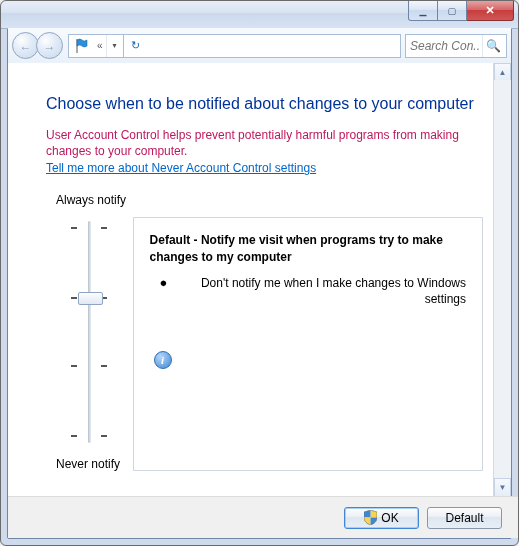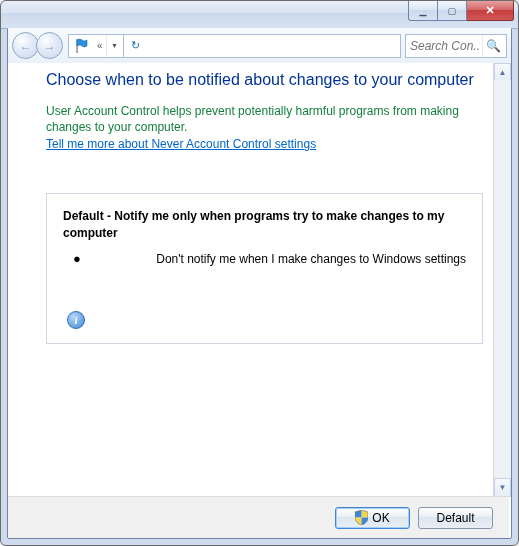--- a/index.html
+++ b/index.html
@@ -26,23 +26,23 @@
   .addr .drop { width: 16px; text-align: center; color: #555; font-size: 8px; border-left: 1px solid #e3e9f2; align-self: stretch; display: flex; align-items: center; justify-content: center; }
   .addr .refresh { width: 24px; text-align: center; color: #1462b0; border-left: 1px solid #a9bdd8; align-self: stretch; display: flex; align-items: center; justify-content: center; font-size: 11px; }
   .search { width: 100px; height: 22px; border: 1px solid #a9bdd8; background: #fff; display: flex; align-items: center; }
   .search input { border: none; outline: none; width: 70px; font: inherit; font-style: italic; color: #777; padding-left: 4px; }
   .search .mag { width: 22px; text-align: center; color: #1462b0; align-self: stretch; display: flex; align-items: center; justify-content: center; border-left: 1px solid #e3e9f2; font-size: 12px; }
   .content-area { position: absolute; top: 62px; left: 7px; right: 7px; bottom: 48px; background: #fff; overflow: hidden; }
   .scrollbar { position: absolute; right: 7px; top: 62px; bottom: 48px; width: 17px; background: #f0f0f0; border-left: 1px solid #d9d9d9; }
   .sb-btn { height: 17px; background: linear-gradient(to bottom, #f6f9fd, #e5edf7); border: 1px solid #c7d3e4; display: flex; align-items: center; justify-content: center; font-size: 8px; color: #5d7599; }
   .sb-track { position: absolute; top: 17px; bottom: 17px; left: 0; right: 0; background: #eef1f5; }
   .sb-btn.dn { position: absolute; bottom: 0; left: 0; right: 0; }
-  .content { padding: 8px 28px 10px 38px; }
+  .content { padding: 32px 28px 10px 38px; }
   h1.heading { font-size: 16px; font-weight: normal; color: #003399; margin: 0 0 14px 0; }
-  .intro { color: #15803d; margin: 12px 0 2px 0; line-height: 1.35; }
+  .intro { color: #be185d; margin: 12px 0 2px 0; line-height: 1.35; }
   a.link { color: #0066cc; text-decoration: underline; }
   .slider-area { margin-top: 18px; display: flex; align-items: stretch; }
   .slider-col { width: 120px; }
   .slider-label { text-align: left; padding-left: 10px; margin-bottom: 8px; }
   .slider-label.bottom { margin-top: 8px; margin-bottom: 0; }
   .slider-track-wrap { position: relative; height: 234px; margin: 0 auto; width: 80px; }
   .slider-track-wrap .groove { position: absolute; left: 39px; top: 6px; bottom: 6px; width: 3px; background: linear-gradient(to right, #b7c0cc, #e9eef5); border-radius: 2px; }
   .tick { position: absolute; width: 6px; height: 2px; background: #555; }
   .tick.left { left: 22px; } .tick.right { right: 22px; }
   .tick.t1 { top: 12px; }
@@ -51,21 +51,21 @@
   .tick.t4 { top: 220px; }
   .thumb { position: absolute; left: 29px; width: 23px; height: 11px; top: 77px; background: linear-gradient(to bottom, #fcfdfe, #e1e9f4); border: 1px solid #8fa4c3; border-radius: 2px; }
   .desc-box { flex: 1 1 auto; margin-top: 24px; border: 1px solid #d0d7e0; padding: 14px 16px 14px 16px; }
   .desc-title { font-weight: bold; margin-bottom: 10px; line-height: 1.35; }
   .bullet-row { display: flex; align-items: flex-start; gap: 10px; padding-left: 10px; margin-bottom: 44px; }
   .bullet-row .dot { font-size: 13px; color: #000; line-height: 1; padding-top: 1px; }
   .bullet-row .txt { flex: 1; line-height: 1.35; text-align: right; }
   .reco-row { display: flex; align-items: flex-start; gap: 10px; padding-left: 4px; }
   .info-icon { width: 16px; height: 16px; border-radius: 50%; background: radial-gradient(circle at 35% 30%, #b7d7f7, #3f87d6); color: #fff; font-weight: bold; font-size: 11px; display: flex; align-items: center; justify-content: center; border: 1px solid #2c6fb8; flex-shrink: 0; font-family: Georgia, serif; font-style: italic; }
   .reco-row .txt { flex: 1; line-height: 1.35; }
-  .footer { position: absolute; left: 7px; right: 9px; bottom: 7px; height: 41px; background: #f0f0f0; border-top: 1px solid #dcdcdc; display: flex; align-items: center; justify-content: flex-end; padding-right: 16px; gap: 8px; }
+  .footer { position: absolute; left: 7px; right: 0; bottom: 7px; height: 41px; background: #f0f0f0; border-top: 1px solid #dcdcdc; display: flex; align-items: center; justify-content: flex-end; padding-right: 16px; gap: 8px; }
   .btn { height: 22px; min-width: 75px; border: 1px solid #8a97a8; border-radius: 3px; background: linear-gradient(to bottom, #fdfdfe 0%, #ebf0f6 45%, #dde6f0 46%, #e8eef6 100%); font: inherit; display: flex; align-items: center; justify-content: center; gap: 4px; padding: 0 10px; }
   .btn.default { border-color: #3f87d6; box-shadow: inset 0 0 0 1px #a7cef4; }
   .shield { width: 13px; height: 15px; }
   .flag-svg { width: 16px; height: 16px; }
 </style>
 </head>
 <body>
 
 <div class="window">
 
@@ -111,23 +111,39 @@
     </div>
   </div>
 
   <div class="content-area">
     <div class="content">
       <h1 class="heading">Choose when to be notified about changes to your computer</h1>
       <p class="intro">User Account Control helps prevent potentially harmful programs from making changes to your computer.</p>
       <a href="#" class="link">Tell me more about Never Account Control settings</a>
 
       <div class="slider-area">
+        <div class="slider-col">
+          <div class="slider-label">Always notify</div>
+          <div class="slider-track-wrap">
+            <div class="groove"></div>
+            <div class="tick left t1"></div>
+              <div class="tick right t1"></div>
+            <div class="tick left t2"></div>
+              <div class="tick right t2"></div>
+            <div class="tick left t3"></div>
+              <div class="tick right t3"></div>
+            <div class="tick left t4"></div>
+              <div class="tick right t4"></div>
+            <div class="thumb"></div>
+          </div>
+          <div class="slider-label bottom">Never notify</div>
+        </div>
 
         <div class="desc-box">
-          <div class="desc-title">Default - Notify me only when programs try to make changes to my computer</div>
+          <div class="desc-title">Default - Notify me visit when programs try to make changes to my computer</div>
           <div class="bullet-row">
             <span class="dot">●</span>
             <span class="txt">Don't notify me when I make changes to Windows settings</span>
           </div>
           <div class="reco-row">
             <span class="info-icon">i</span>
           </div>
         </div>
       </div>
     </div>

